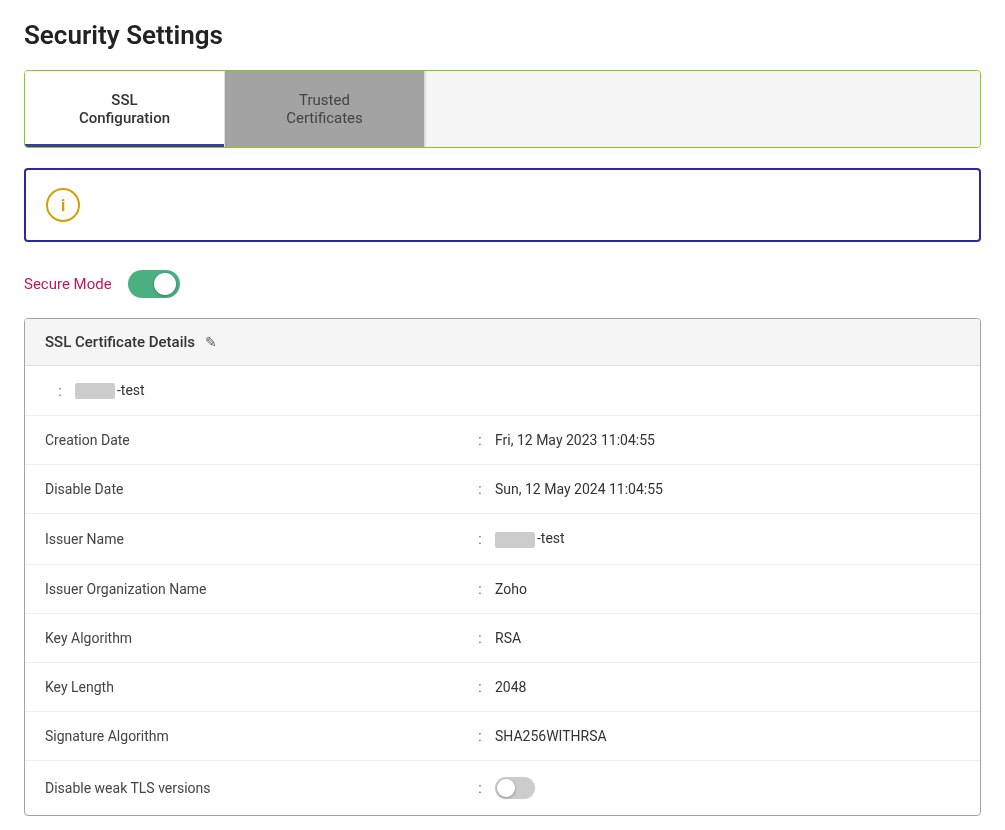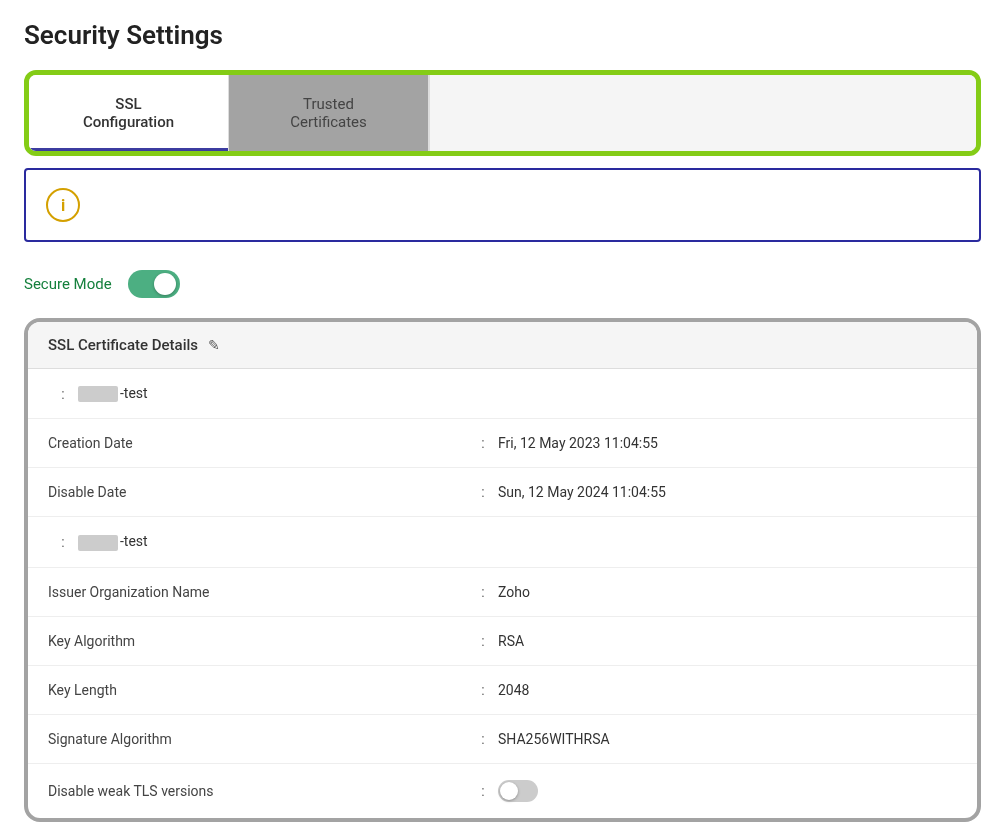--- a/index.html
+++ b/index.html
@@ -14,24 +14,24 @@
 
     .page-title {
       font-size: 26px;
       font-weight: 600;
       color: #222;
       margin-bottom: 20px;
     }
 
     .tabs-container {
       display: flex;
-      border: 5px solid #84cc16;
-      border-radius: 12px;
+      border: 1px solid #84cc16;
+      border-radius: 4px;
       overflow: hidden;
-      margin-bottom: 12px;
+      margin-bottom: 20px;
       background: #f5f5f5;
     }
 
     .tab {
       padding: 20px 30px;
       cursor: pointer;
       font-size: 15px;
       color: #444;
       text-align: center;
       border-right: 1px solid #ddd;
@@ -99,21 +99,21 @@
 
     .secure-mode-row {
       display: flex;
       align-items: center;
       gap: 16px;
       margin-bottom: 20px;
     }
 
     .secure-mode-label {
       font-size: 15px;
-      color: #15803d;
+      color: #be185d;
     }
 
     .toggle {
       width: 52px;
       height: 28px;
       background: #4caf82;
       border-radius: 14px;
       position: relative;
       cursor: pointer;
     }
@@ -145,22 +145,22 @@
       width: 18px;
       height: 18px;
       background: #fff;
       border-radius: 50%;
       top: 2px;
       left: 2px;
       box-shadow: 0 1px 3px rgba(0,0,0,0.3);
     }
 
     .ssl-card {
-      border: 4px solid #a3a3a3;
-      border-radius: 16px;
+      border: 1px solid #a3a3a3;
+      border-radius: 4px;
       overflow: hidden;
     }
 
     .ssl-card-header {
       background: #f5f5f5;
       padding: 14px 20px;
       font-size: 15px;
       font-weight: 500;
       color: #333;
       display: flex;
@@ -257,20 +257,21 @@
     <span class="detail-value">Fri, 12 May 2023 11:04:55</span>
   </div>
 
   <div class="detail-row">
     <span class="detail-label">Disable Date</span>
     <span class="detail-colon">:</span>
     <span class="detail-value">Sun, 12 May 2024 11:04:55</span>
   </div>
 
   <div class="detail-row">
+    <span class="detail-label">Issuer Name</span>
     <span class="detail-colon">:</span>
     <span class="detail-value">
       <span class="redacted-box"></span>-test
     </span>
   </div>
 
   <div class="detail-row">
     <span class="detail-label">Issuer Organization Name</span>
     <span class="detail-colon">:</span>
     <span class="detail-value">Zoho</span>

